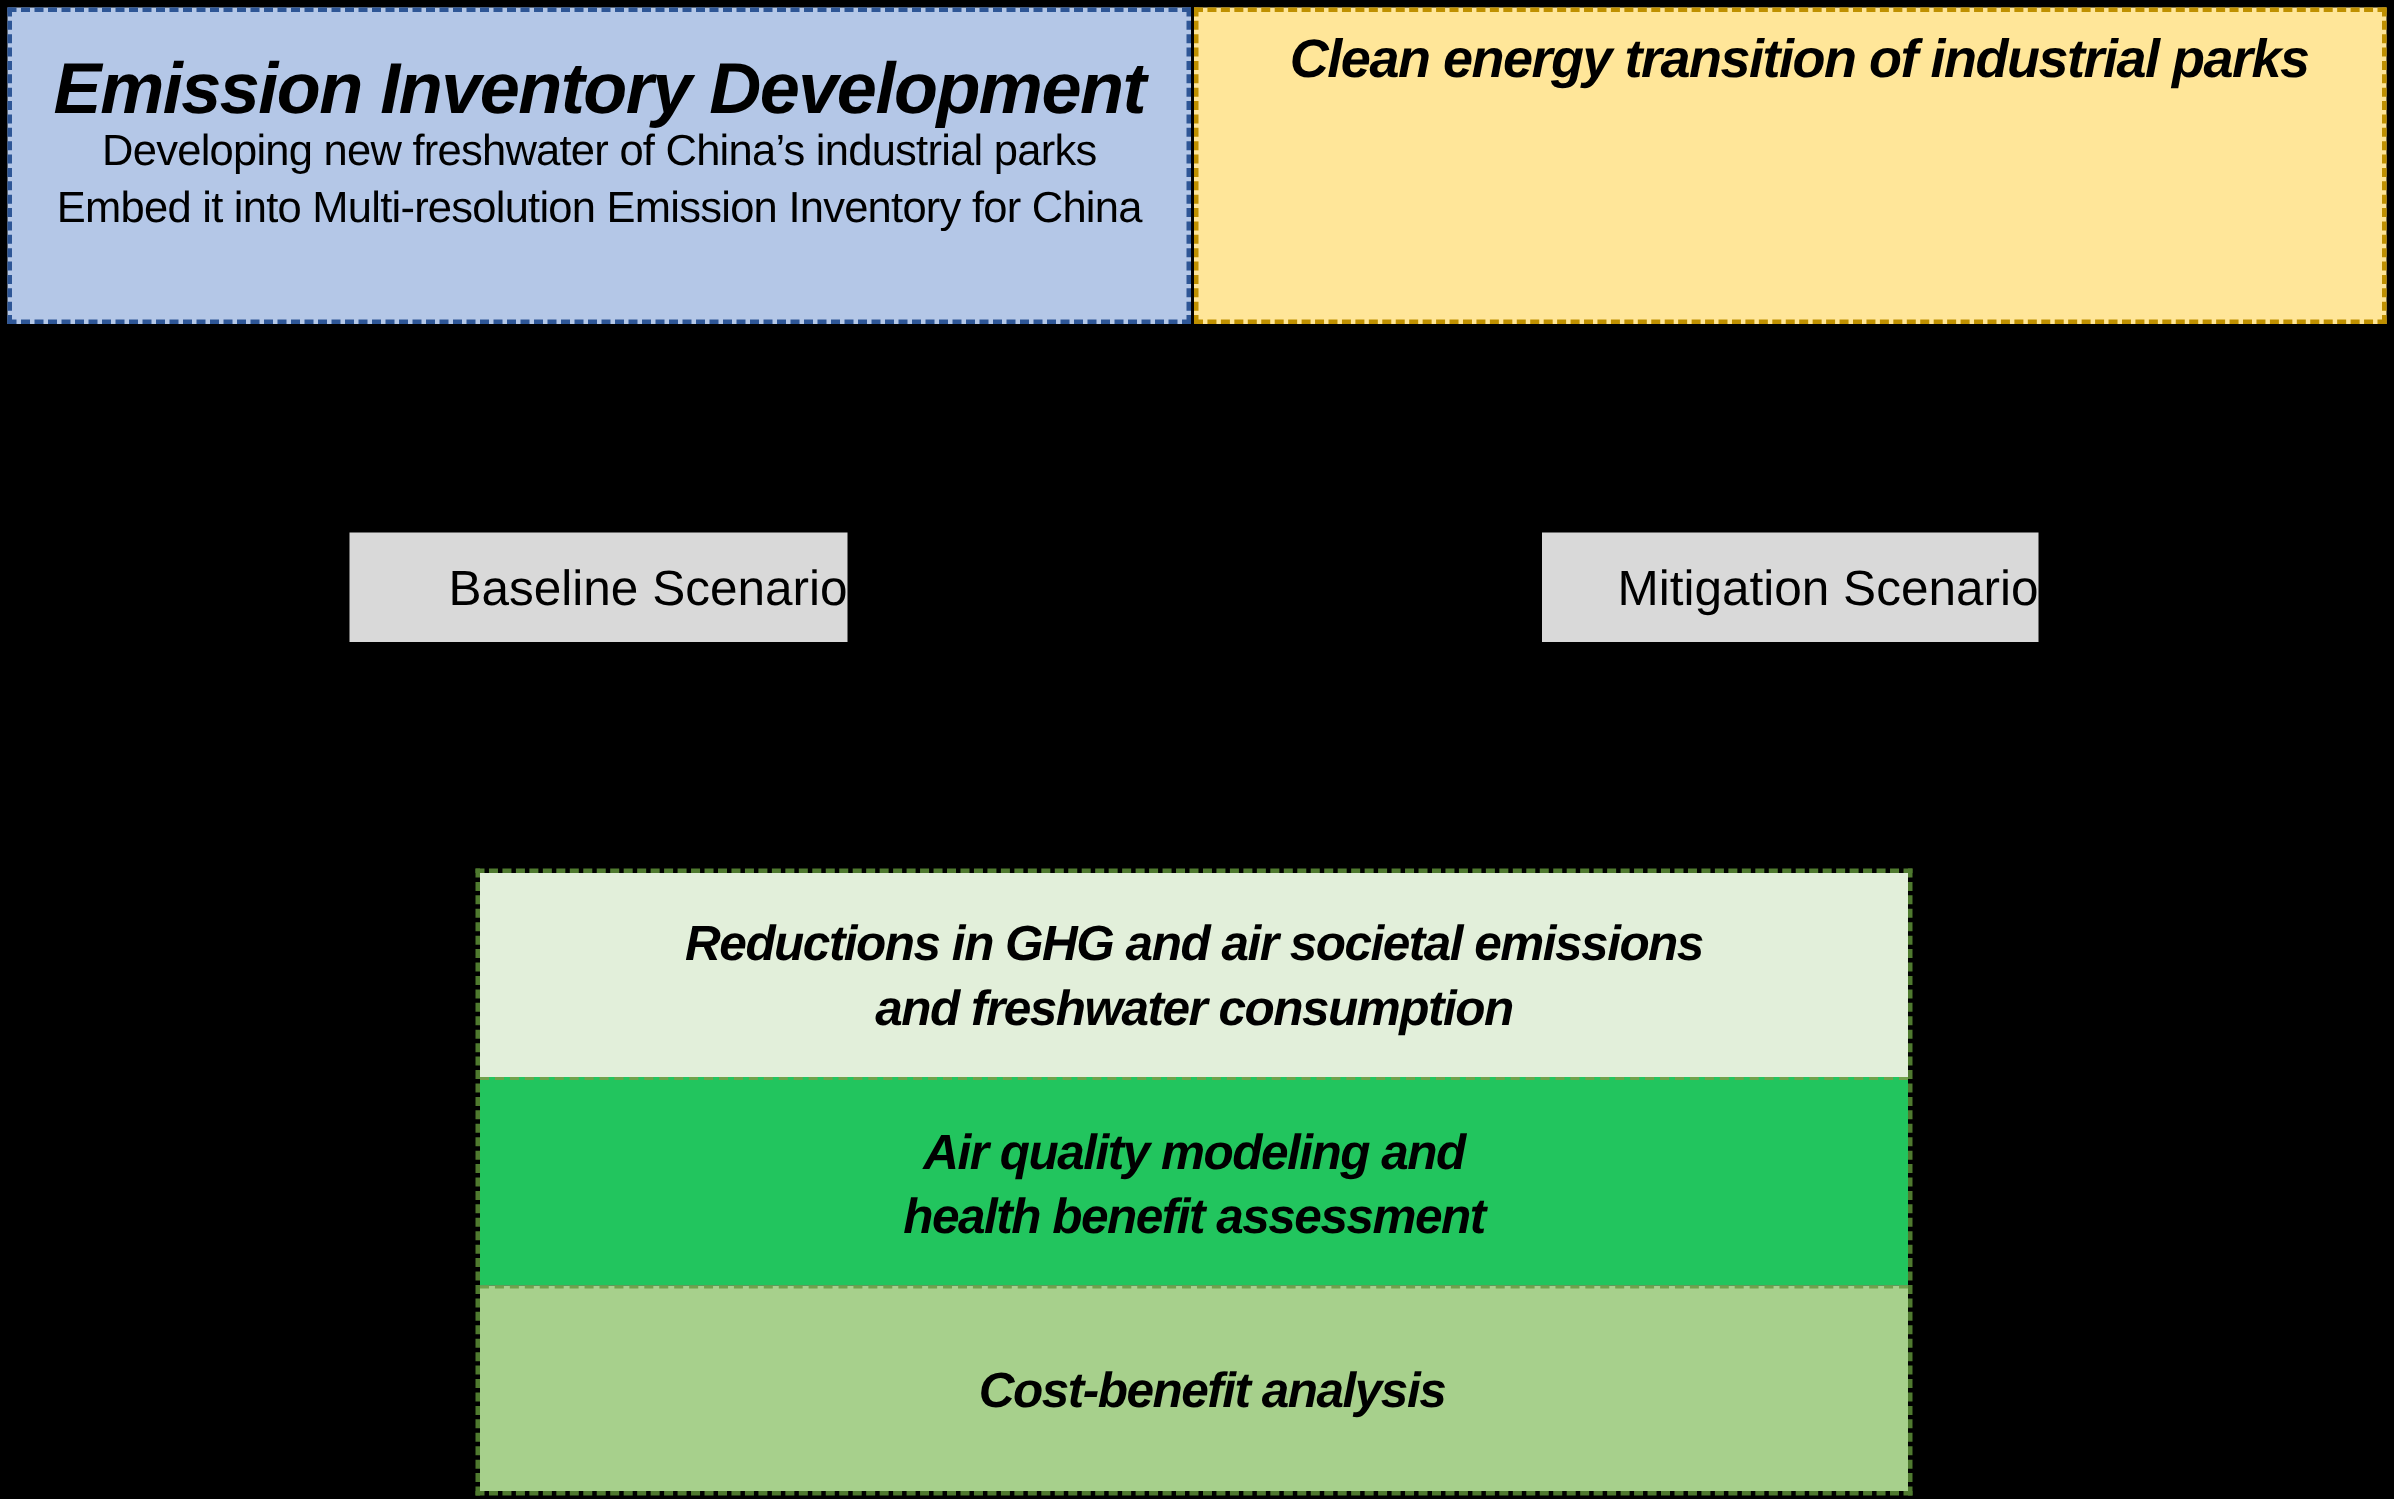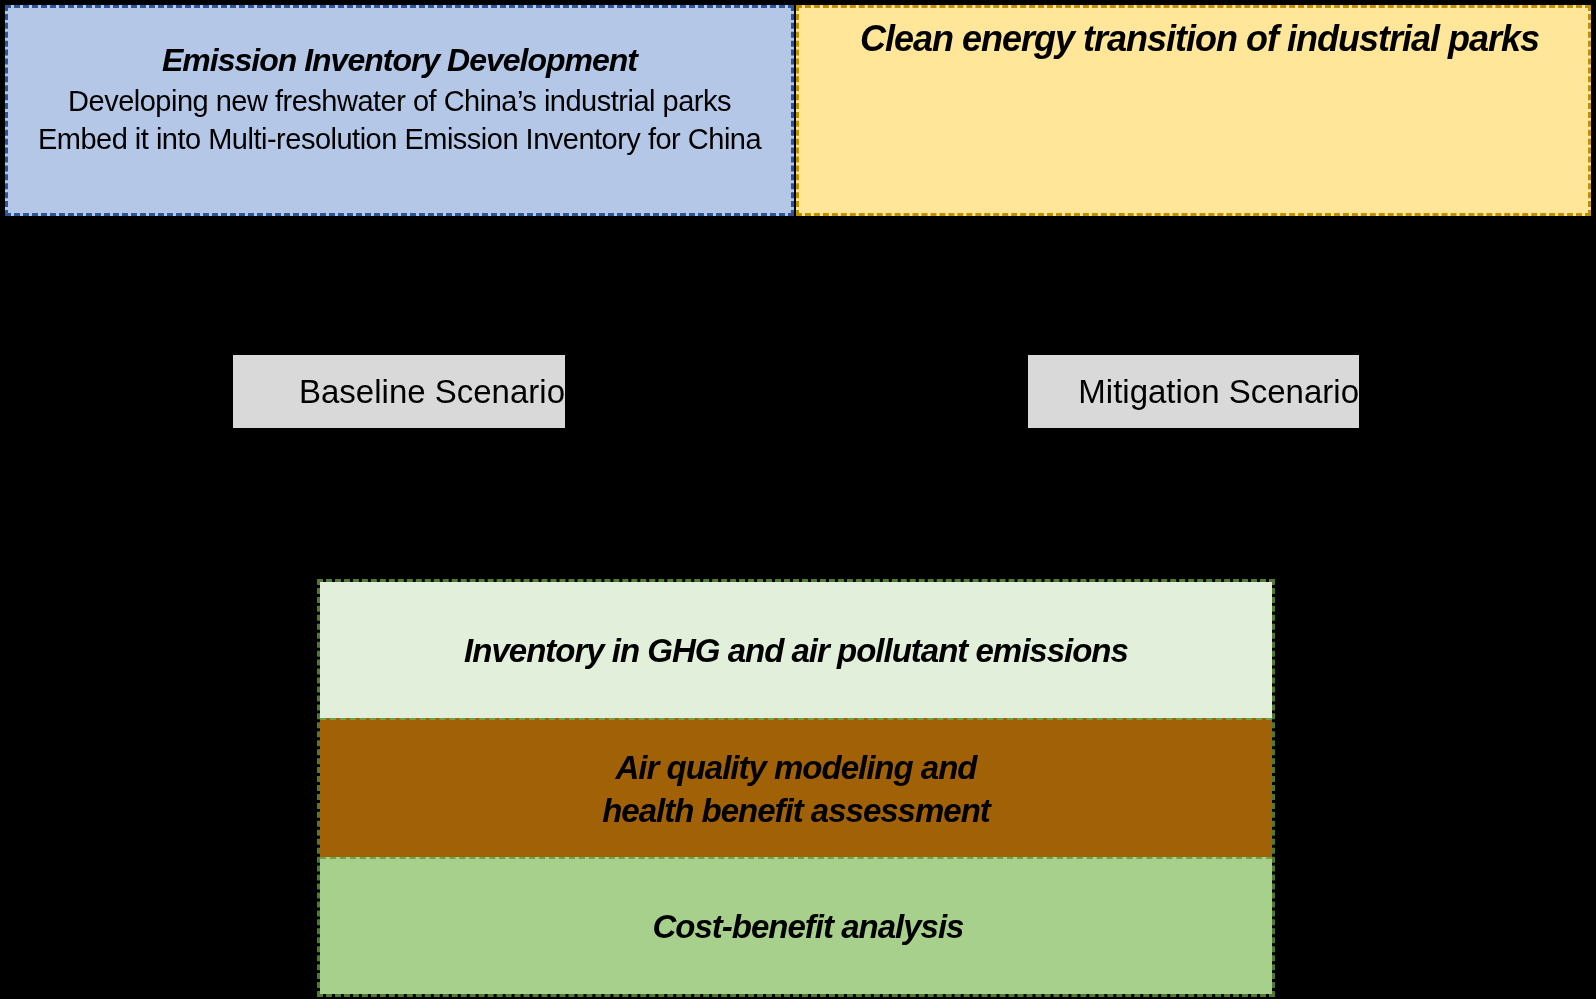--- a/index.html
+++ b/index.html
@@ -14,21 +14,21 @@
   .box{position:absolute;box-sizing:border-box;}
 
   
   #emission-box{
     left:5px;top:5px;width:789px;height:211px;
     background:#b4c7e7;border:3px dashed #2e5696;
     display:flex;flex-direction:column;align-items:center;
   }
   #emission-box .box-title{
     margin-top:30px;
-    font-size:32px;line-height:44px;font-weight:bold;font-style:italic;
+    font-size:48px;line-height:44px;font-weight:bold;font-style:italic;
     letter-spacing:-1px;white-space:nowrap;
   }
   #emission-box .body-line{
     font-size:29px;line-height:38px;letter-spacing:-0.5px;white-space:nowrap;
     text-align:center;
   }
   #emission-box .body-line:first-of-type{margin-top:20px;}
 
   
   #clean-energy-box{
@@ -65,21 +65,21 @@
     display:flex;flex-direction:column;
   }
   .outcome-section{
     display:flex;flex-direction:column;align-items:center;justify-content:center;
     text-align:center;
     font-size:33px;line-height:43px;font-weight:bold;font-style:italic;
     letter-spacing:-1px;
   }
   .outcome-section .sec-line{white-space:nowrap;}
   #outcome-sec-0{flex:0 0 136px;background:#e2efda;}
-  #outcome-sec-1{flex:0 0 137px;background:#a16207;border-top:2px dashed #70a24c;}
+  #outcome-sec-1{flex:0 0 137px;background:#22c55e;border-top:2px dashed #70a24c;}
   #outcome-sec-2{flex:1 1 auto;background:#a7d08c;border-top:2px dashed #70a24c;padding-left:24px;}
 </style>
 </head>
 <body>
 
 <div id="canvas">
 
   <div class="box" id="emission-box">
     <div class="box-title">Emission Inventory Development</div>
     <div class="body-line">Developing new freshwater of China’s industrial parks</div>
@@ -92,21 +92,22 @@
 
   <div class="box scenario-box" id="baseline-box">
     <span>Baseline Scenario</span>
   </div>
   <div class="box scenario-box" id="mitigation-box">
     <span>Mitigation Scenario</span>
   </div>
 
   <div class="box" id="outcomes-box">
     <div class="outcome-section" id="outcome-sec-0">
-      <div class="sec-line">Inventory in GHG and air pollutant emissions</div>
+      <div class="sec-line">Reductions in GHG and air societal emissions</div>
+      <div class="sec-line">and freshwater consumption</div>
     </div>
     <div class="outcome-section" id="outcome-sec-1">
       <div class="sec-line">Air quality modeling and</div>
       <div class="sec-line">health benefit assessment</div>
     </div>
     <div class="outcome-section" id="outcome-sec-2">
       <div class="sec-line">Cost-benefit analysis</div>
     </div>
   </div>
 

